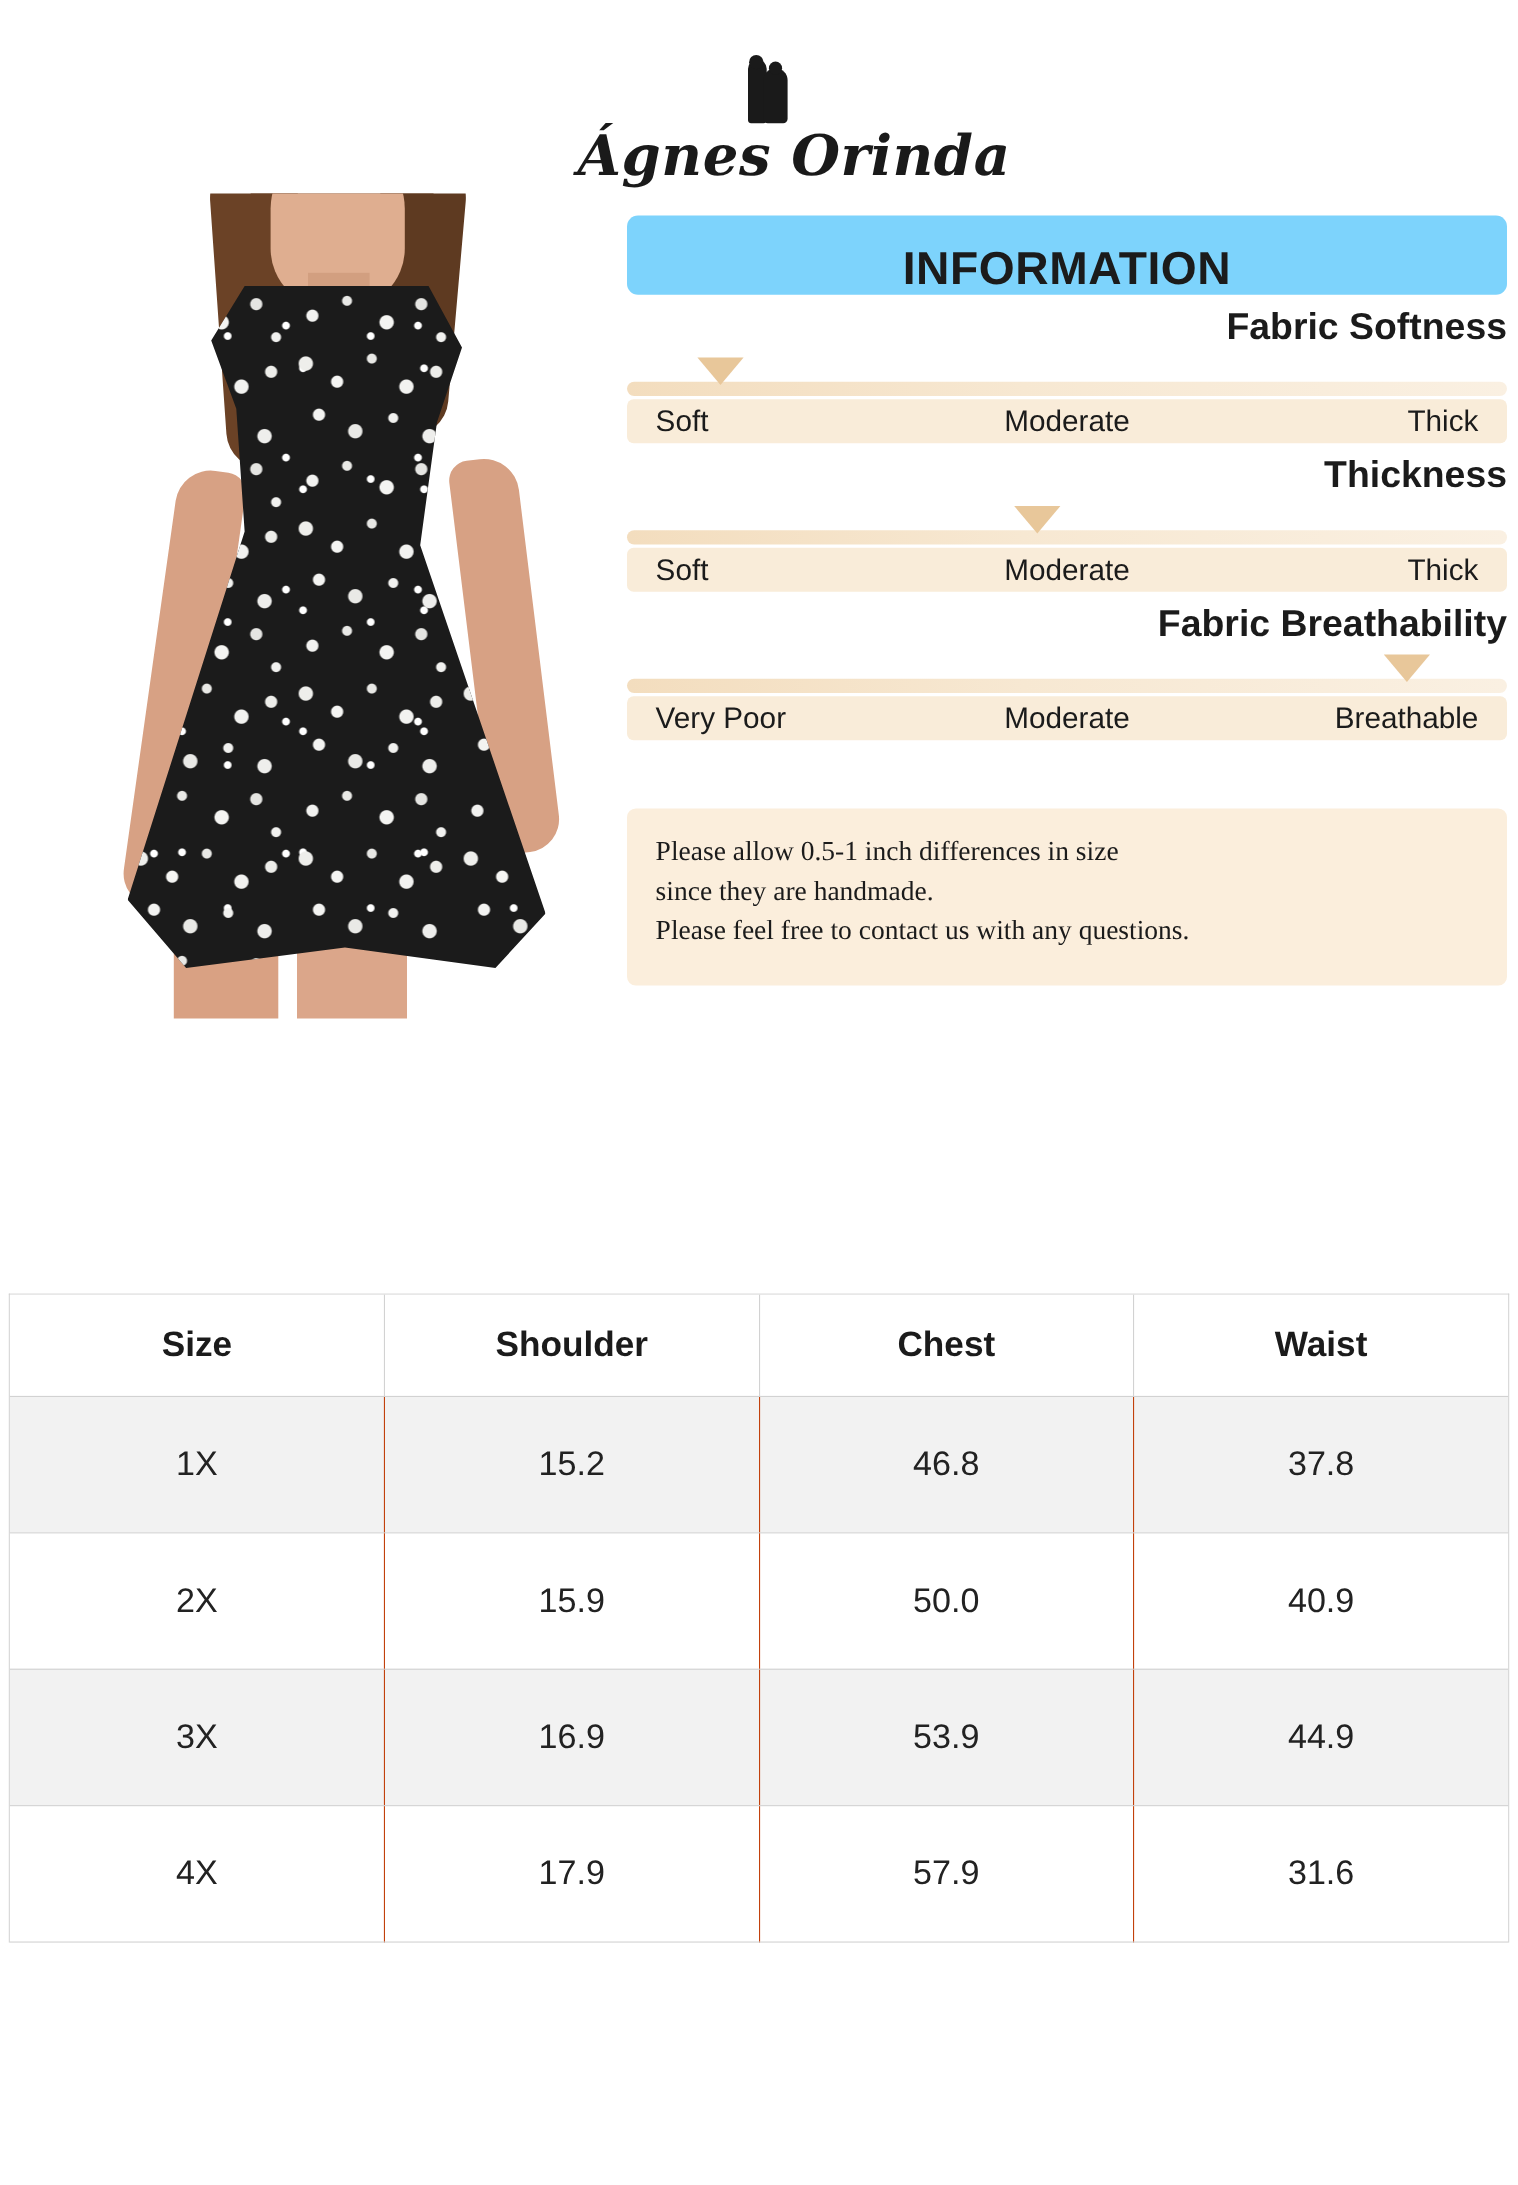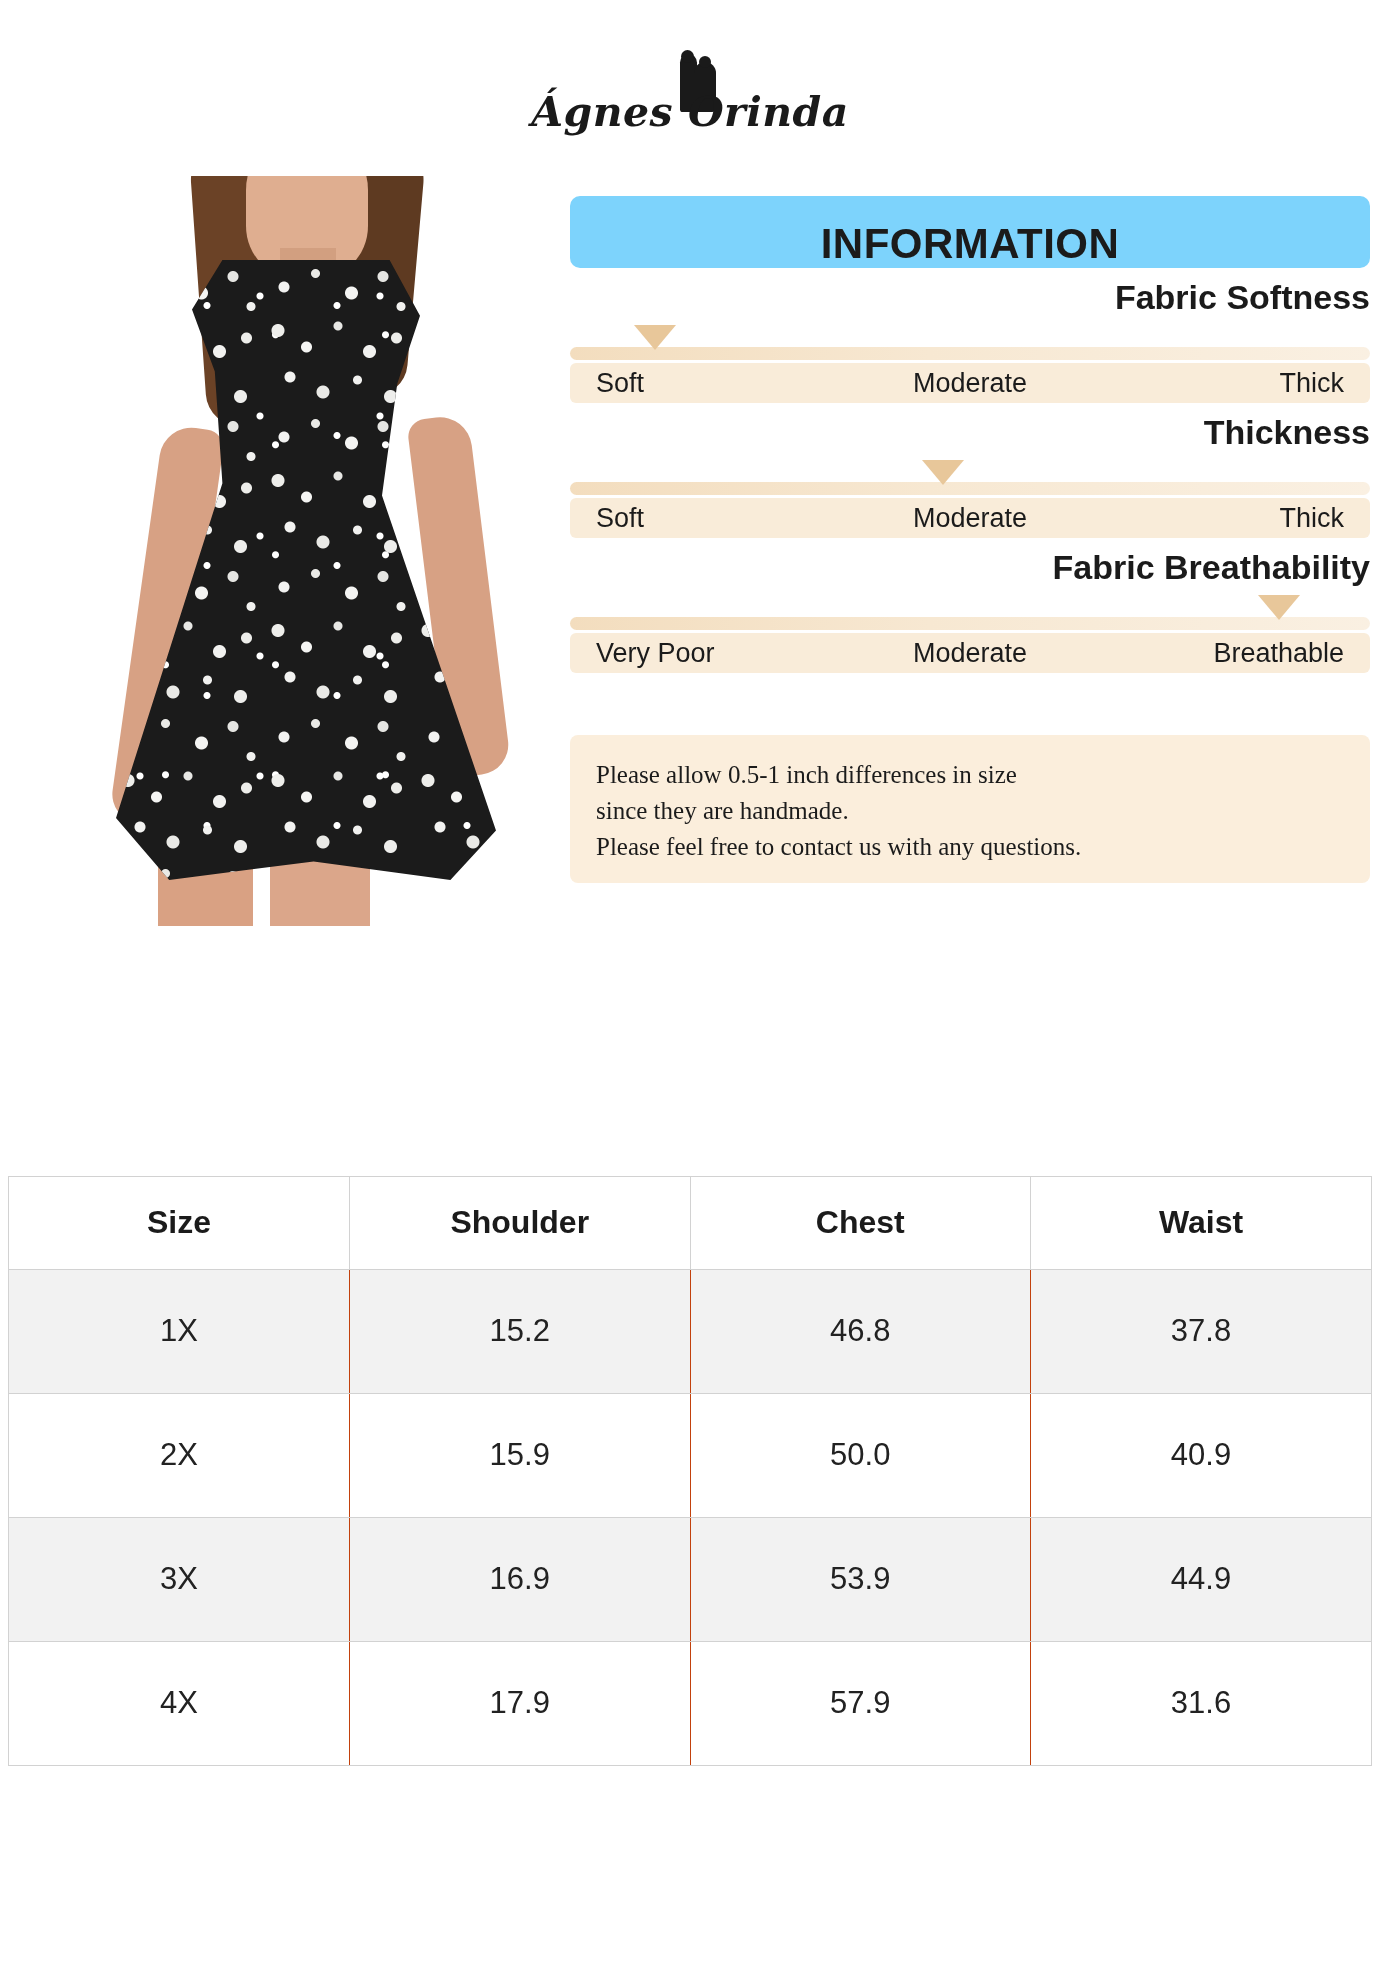--- a/index.html
+++ b/index.html
@@ -30,27 +30,27 @@
   }
   .brand-mark {
     position: relative;
     display: inline-block;
     width: 330px;
     height: 115px;
   }
   .brand-name {
     position: absolute;
     left: 0;
-    top: 36px;
+    top: 60px;
     width: 330px;
     text-align: center;
     font-family: "DejaVu Serif", serif;
     font-style: italic;
     font-weight: bold;
-    font-size: 41px;
+    font-size: 51px;
     letter-spacing: 0.5px;
     color: #1a1a1a;
     white-space: nowrap;
   }
   .brand-figures {
     position: absolute;
     left: 133px;
     top: 0px;
     width: 70px;
     height: 62px;
@@ -228,21 +228,21 @@
     flex: 1;
     text-align: center;
   }
   .gl.left { text-align: left; padding-left: 26px; }
   .gl.right { text-align: right; padding-right: 26px; }
 
   .note {
     margin-top: 62px;
     background: #fbeedc;
     border-radius: 8px;
-    padding: 22px 26px 18px 26px;
+    padding: 22px 26px 31px 26px;
     font-family: "Liberation Serif", serif;
     font-size: 25px;
     line-height: 1.44;
     color: #1b1b1b;
   }
 
   
   .table-wrap {
     position: absolute;
     left: 8px;

